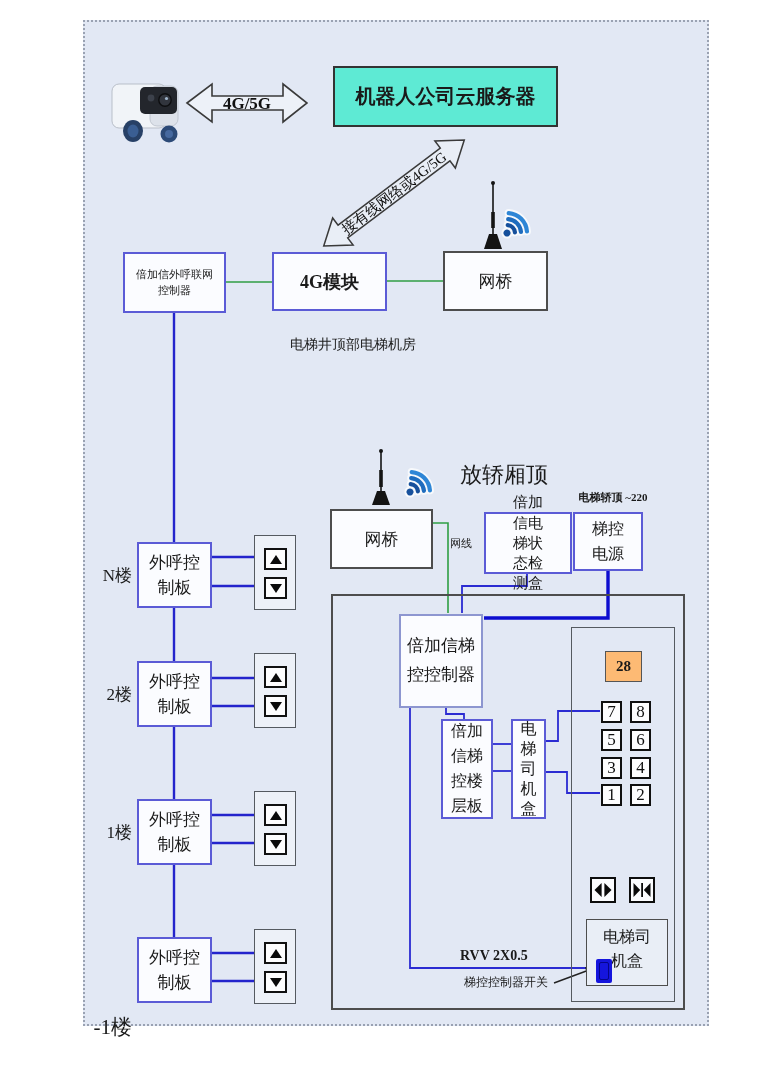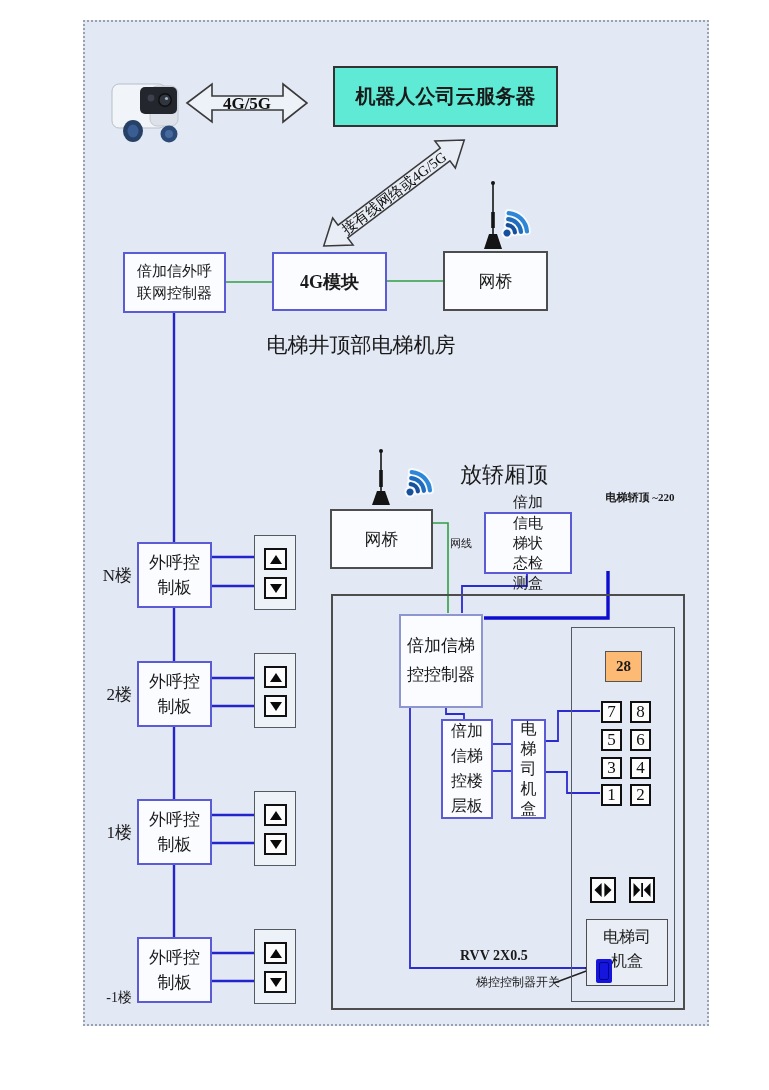--- a/index.html
+++ b/index.html
@@ -136,30 +136,31 @@
 
     <g>
       <line x1="554" y1="983" x2="589" y2="970" stroke="#222" stroke-width="1.4"></line>
       <polygon points="594,968 585,967 587,974" fill="#222"></polygon>
     </g>
   </svg>
 
   <div class="bx" style="left:333px;top:66px;width:225px;height:61px;border:2px solid #333;background:#5eead4;
               font-size:20px;font-weight:bold;">机器人公司云服务器</div>
 
-  <div class="bx b-blue" style="left:123px;top:252px;width:103px;height:61px;font-size:15px;line-height:1.45;padding:0 10px;">倍加信外呼联网控制器</div>
+  <div class="bx b-blue" style="left:123px;top:252px;width:103px;height:61px;font-size:11px;line-height:1.45;padding:0 10px;">倍加信外呼联网控制器</div>
   <div class="bx b-blue" style="left:272px;top:252px;width:115px;height:59px;font-size:18px;font-weight:bold;">4G模块</div>
   <div class="bx b-gray" style="left:443px;top:251px;width:105px;height:60px;font-size:17px;">网桥</div>
-  <div class="lbl" style="left:236px;top:331px;width:250px;height:28px;font-size:21px;justify-content:center;">电梯井顶部电梯机房</div>
+  <div class="lbl" style="left:228px;top:331px;width:250px;height:28px;font-size:14px;justify-content:center;">电梯井顶部电梯机房</div>
 
   <div class="lbl" style="left:460px;top:460px;width:130px;height:30px;font-size:22px;">放轿厢顶</div>
   <div class="bx b-gray" style="left:330px;top:509px;width:103px;height:60px;font-size:17px;">网桥</div>
   <div class="lbl" style="left:450px;top:536px;width:30px;height:15px;font-size:11px;color:#222;font-family:Liberation Mono, monospace;">网线</div>
   <div class="bx b-blue" style="left:484px;top:512px;width:88px;height:62px;font-size:15px;line-height:1.35;padding:0 25px;">倍加信电梯状态检测盒</div>
-  <div class="lbl" style="left:594px;top:490px;width:92px;height:14px;font-size:11px;font-weight:bold;justify-content:center;">电梯轿顶 ~220</div>
+  <div class="lbl" style="left:567px;top:490px;width:92px;height:14px;font-size:11px;font-weight:bold;justify-content:center;">电梯轿顶 ~220</div>
+  <div class="bx b-blue" style="left:573px;top:512px;width:70px;height:59px;font-size:16px;line-height:1.55;padding:0 16px;">梯控电源</div>
 
   <div class="frame" style="left:331px;top:594px;width:354px;height:416px;border:2px solid #4d4d4d;"></div>
   <div class="bx b-light" style="left:399px;top:614px;width:84px;height:94px;font-size:17px;line-height:1.7;padding:0 5px;">倍加信梯控控制器</div>
   <div class="bx b-blue" style="left:441px;top:719px;width:52px;height:100px;font-size:16px;line-height:1.55;padding:0 7px;">倍加信梯控楼层板</div>
   <div class="bx b-blue" style="left:511px;top:719px;width:35px;height:100px;font-size:16px;line-height:1.25;padding:0 7px;">电梯司机盒</div>
 
   <div class="frame" style="left:571px;top:627px;width:104px;height:375px;border:1.6px solid #555a60;z-index:2;"></div>
   <div class="bx" style="left:605px;top:651px;width:37px;height:31px;border:1.6px solid #555;background:#fdba74;
               font-size:15px;font-weight:bold;">28</div>
 
@@ -188,21 +189,21 @@
 
   <div class="bx" style="left:586px;top:919px;width:82px;height:67px;border:1.6px solid #4d4d4d;background:#e9eef6;
               font-size:16px;line-height:1.5;align-items:flex-start;padding:5px 13px 0 13px;">电梯司机盒</div>
   <div style="position:absolute;left:596px;top:959px;width:16px;height:24px;z-index:4;background:#1515dd;
               border-radius:2px;box-sizing:border-box;">
     <div style="position:absolute;left:3px;top:3px;right:3px;bottom:3px;border:1.8px solid #05058a;
                 border-radius:2px;box-sizing:border-box;"></div>
   </div>
 
   <div class="lbl" style="left:460px;top:948px;width:80px;height:16px;font-size:14px;font-weight:bold;">RVV 2X0.5</div>
-  <div class="lbl" style="left:476px;top:975px;width:92px;height:15px;font-size:12px;">梯控控制器开关</div>
+  <div class="lbl" style="left:464px;top:975px;width:92px;height:15px;font-size:12px;">梯控控制器开关</div>
 
   <div class="lbl" style="left:86px;top:565px;width:46px;height:20px;font-size:17px;justify-content:flex-end;">N楼</div>
   <div class="bx b-blue" style="left:137px;top:542px;width:75px;height:66px;font-size:17px;line-height:1.5;padding:0 9px;">外呼控制板</div>
   <div class="btnpanel" style="left:254px;top:535px;">
     <div class="arrbtn" style="top:12px;">
         <span class="tri-up"></span>
       </div>
     <div class="arrbtn" style="top:41px;">
         <span class="tri-dn"></span>
       </div>
@@ -223,21 +224,21 @@
   <div class="bx b-blue" style="left:137px;top:799px;width:75px;height:66px;font-size:17px;line-height:1.5;padding:0 9px;">外呼控制板</div>
   <div class="btnpanel" style="left:254px;top:791px;">
     <div class="arrbtn" style="top:12px;">
         <span class="tri-up"></span>
       </div>
     <div class="arrbtn" style="top:41px;">
         <span class="tri-dn"></span>
       </div>
   </div>
 
-  <div class="lbl" style="left:80px;top:988px;width:52px;height:20px;font-size:14px;justify-content:flex-end;">-1楼</div>
+  <div class="lbl" style="left:80px;top:1017px;width:52px;height:20px;font-size:21px;justify-content:flex-end;">-1楼</div>
   <div class="bx b-blue" style="left:137px;top:937px;width:75px;height:66px;font-size:17px;line-height:1.5;padding:0 9px;">外呼控制板</div>
   <div class="btnpanel" style="left:254px;top:929px;">
     <div class="arrbtn" style="top:12px;">
         <span class="tri-up"></span>
       </div>
     <div class="arrbtn" style="top:41px;">
         <span class="tri-dn"></span>
       </div>
   </div>
 

